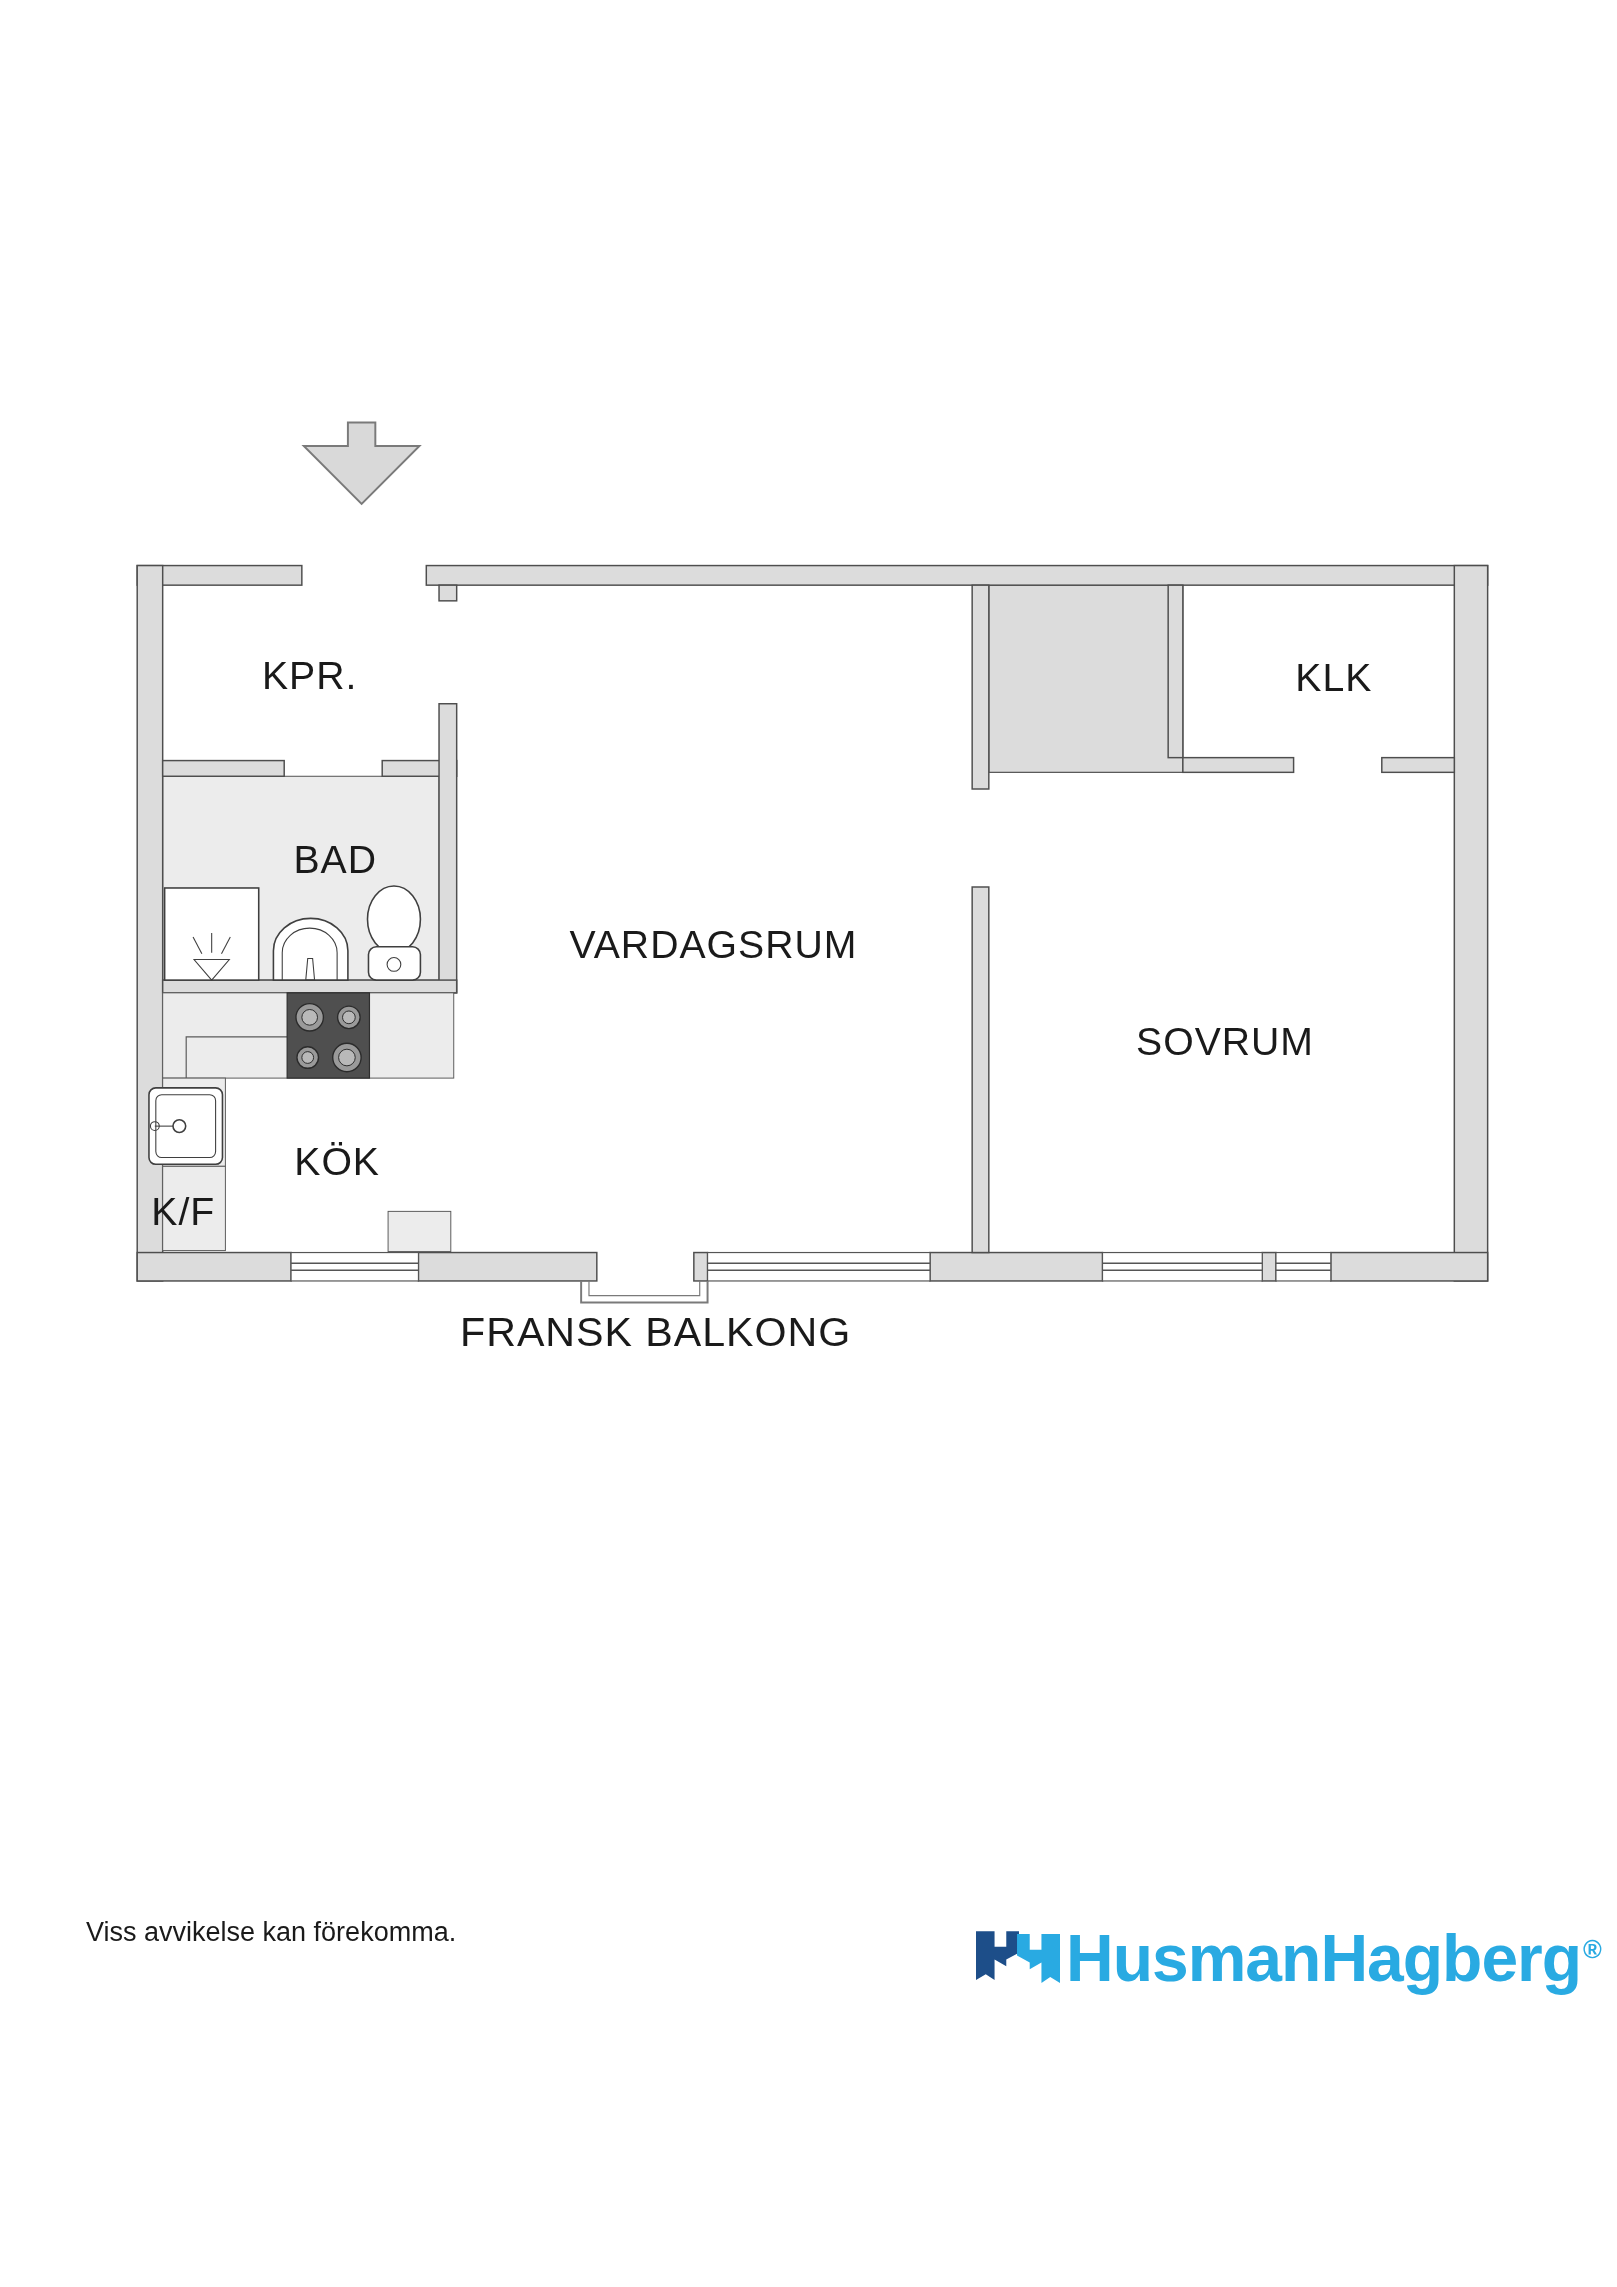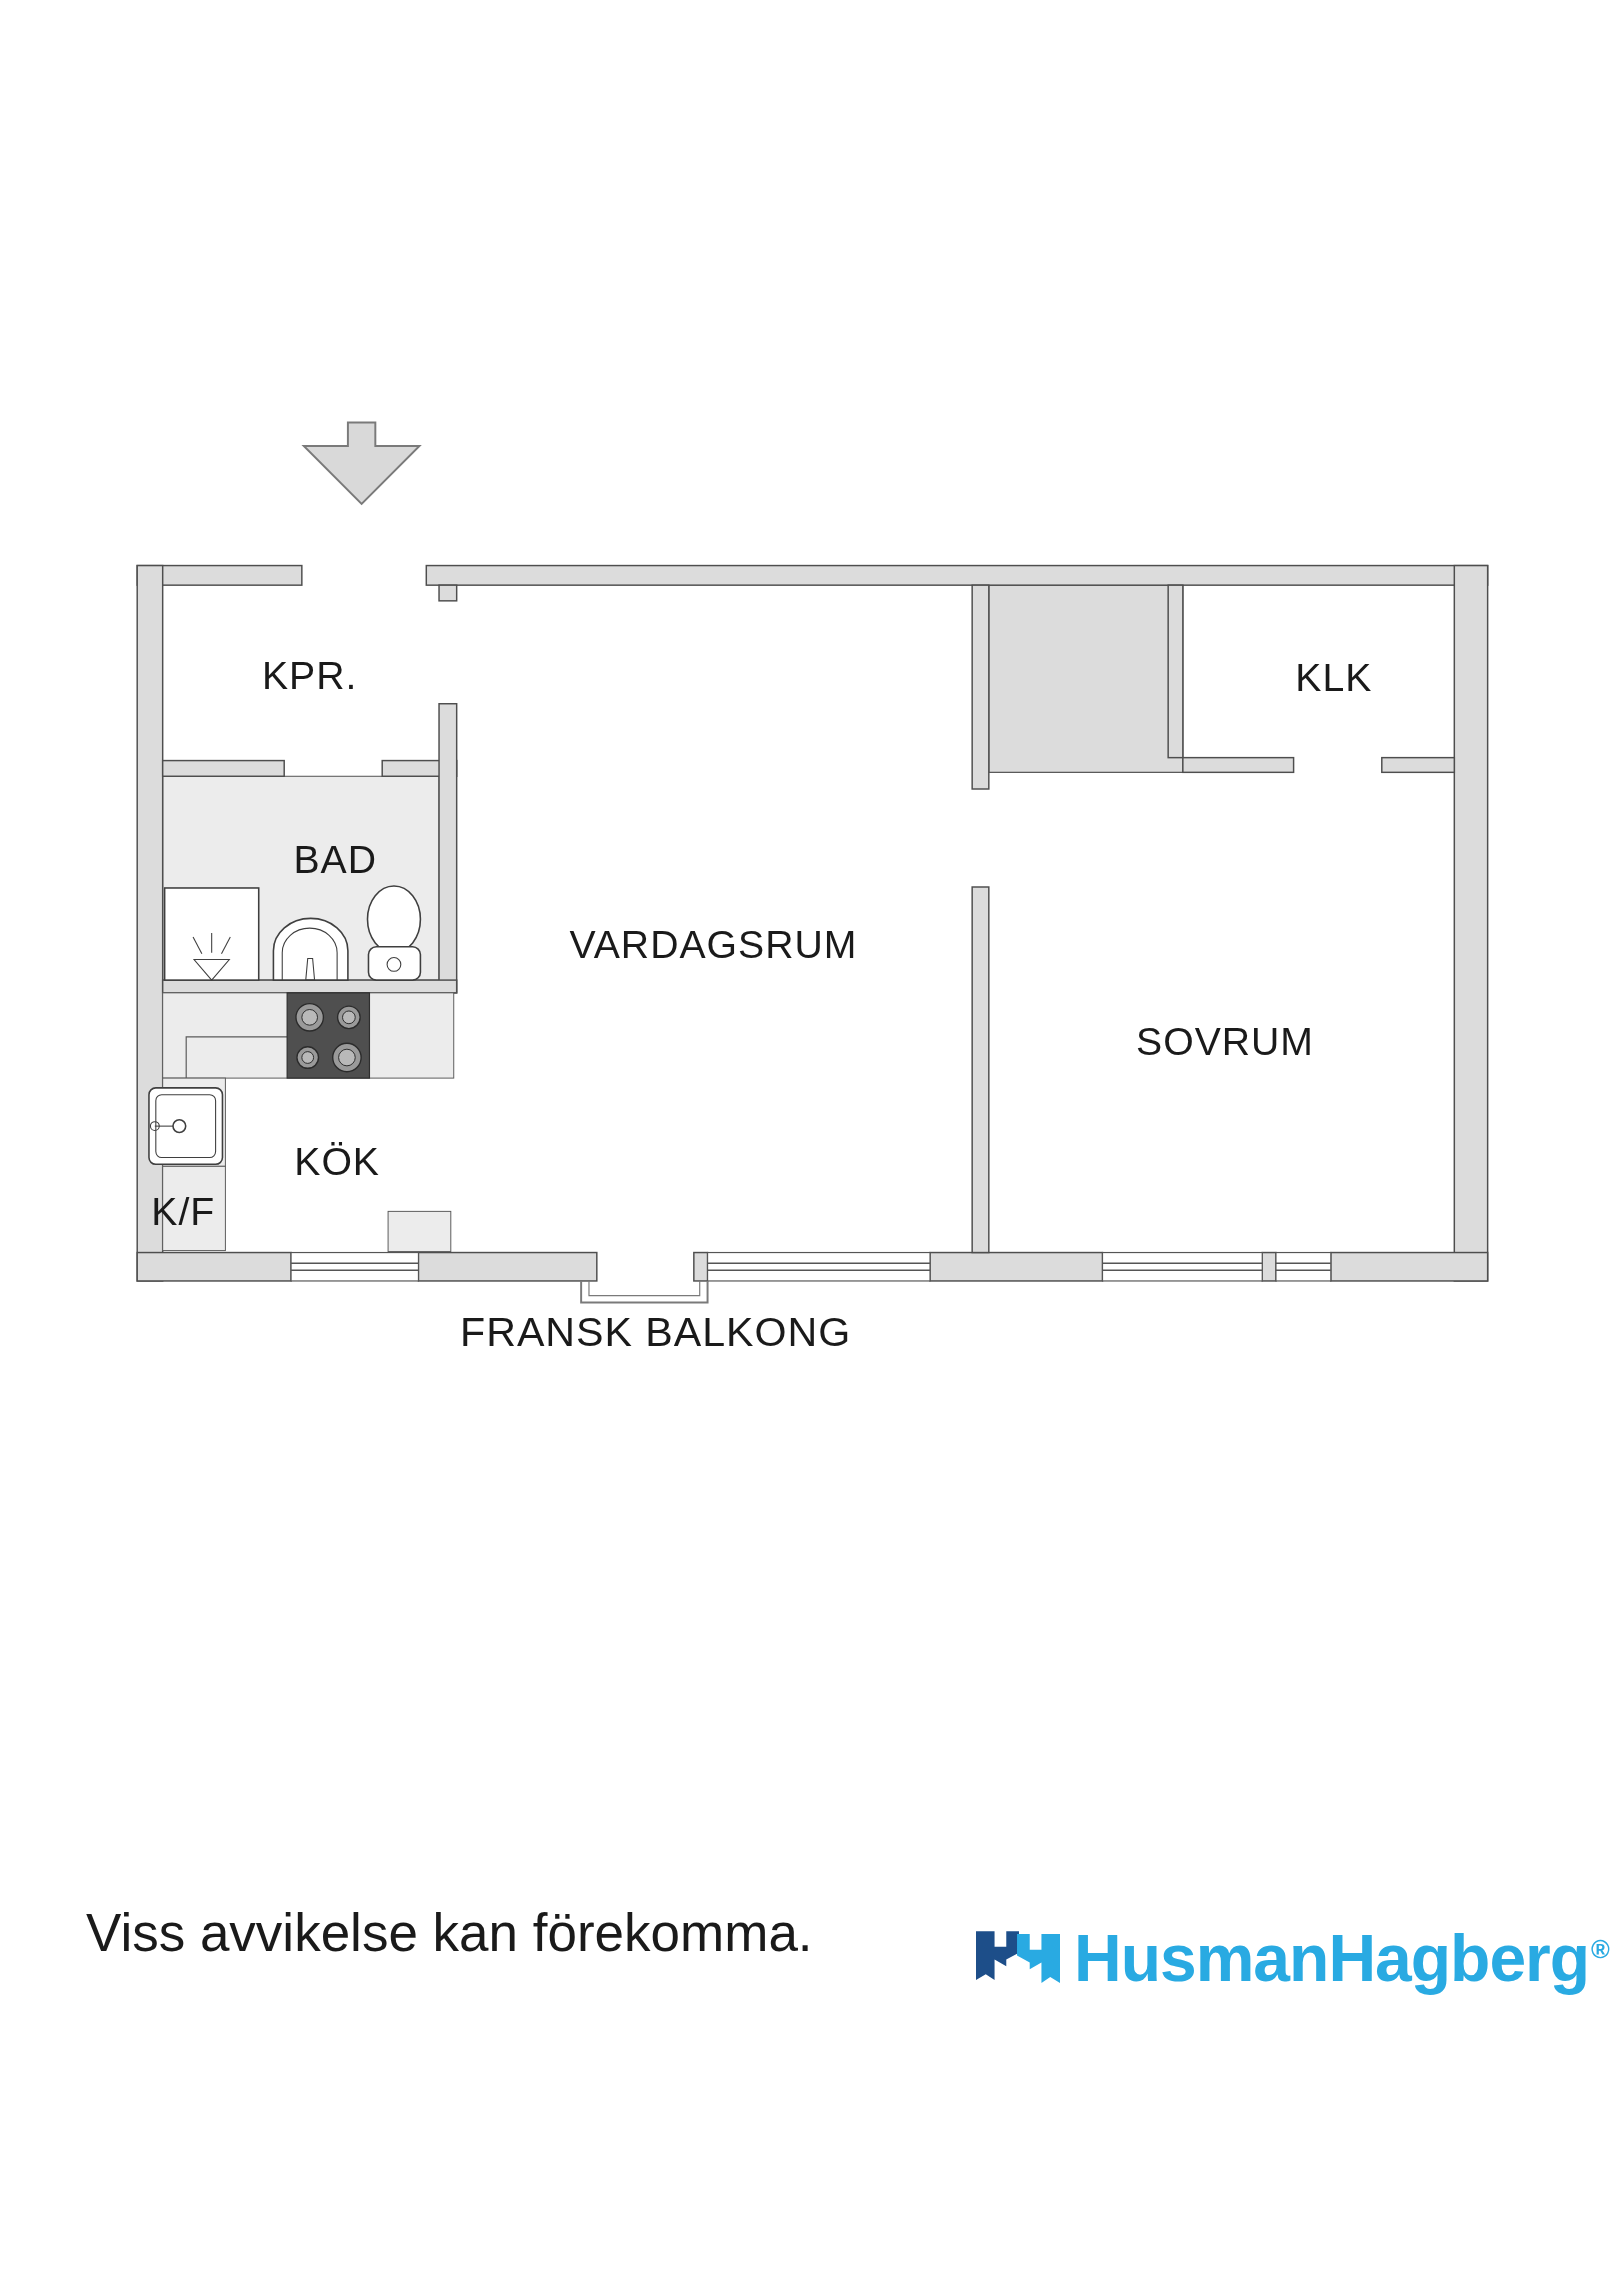--- a/index.html
+++ b/index.html
@@ -35,30 +35,30 @@
   .stove{fill:var(--stove-fill);stroke:#2e2e2e;stroke-width:1.2;}
   .burner-outer{fill:var(--burner-ring);stroke:#2b2b2b;stroke-width:1.4;}
   .burner-inner{fill:var(--burner-core);stroke:#2b2b2b;stroke-width:1;}
   .window{fill:#ffffff;stroke:#555555;stroke-width:1.2;}
   .window-line{stroke:#555555;stroke-width:1.6;}
   .balcony-line{fill:none;stroke:#7a7a7a;stroke-width:2;}
   .balcony-line-thin{fill:none;stroke:#7a7a7a;stroke-width:1.2;}
   .arrow{fill:var(--arrow-fill);stroke:#7a7a7a;stroke-width:2;}
   .disclaimer{
     position:absolute;left:86px;top:1900px;
-    font-size:53px;line-height:65px;color:var(--text);
+    font-size:27px;line-height:65px;color:var(--text);
   }
   .brand{
     position:absolute;left:976px;top:1927px;
     display:flex;align-items:flex-start;
   }
   .brand-icon{display:block;margin-top:3.9px;}
   .brand-word{
     font-size:66px;font-weight:bold;letter-spacing:-1px;
-    color:var(--brand-blue);line-height:63px;margin-left:14px;
+    color:var(--brand-blue);line-height:63px;margin-left:6px;
     white-space:nowrap;
   }
   .brand-reg{
     font-size:25.5px;font-weight:bold;color:var(--brand-blue);
     vertical-align:super;line-height:19.6px;margin-left:2px;
   }
 </style>
 </head>
 <body>
 

